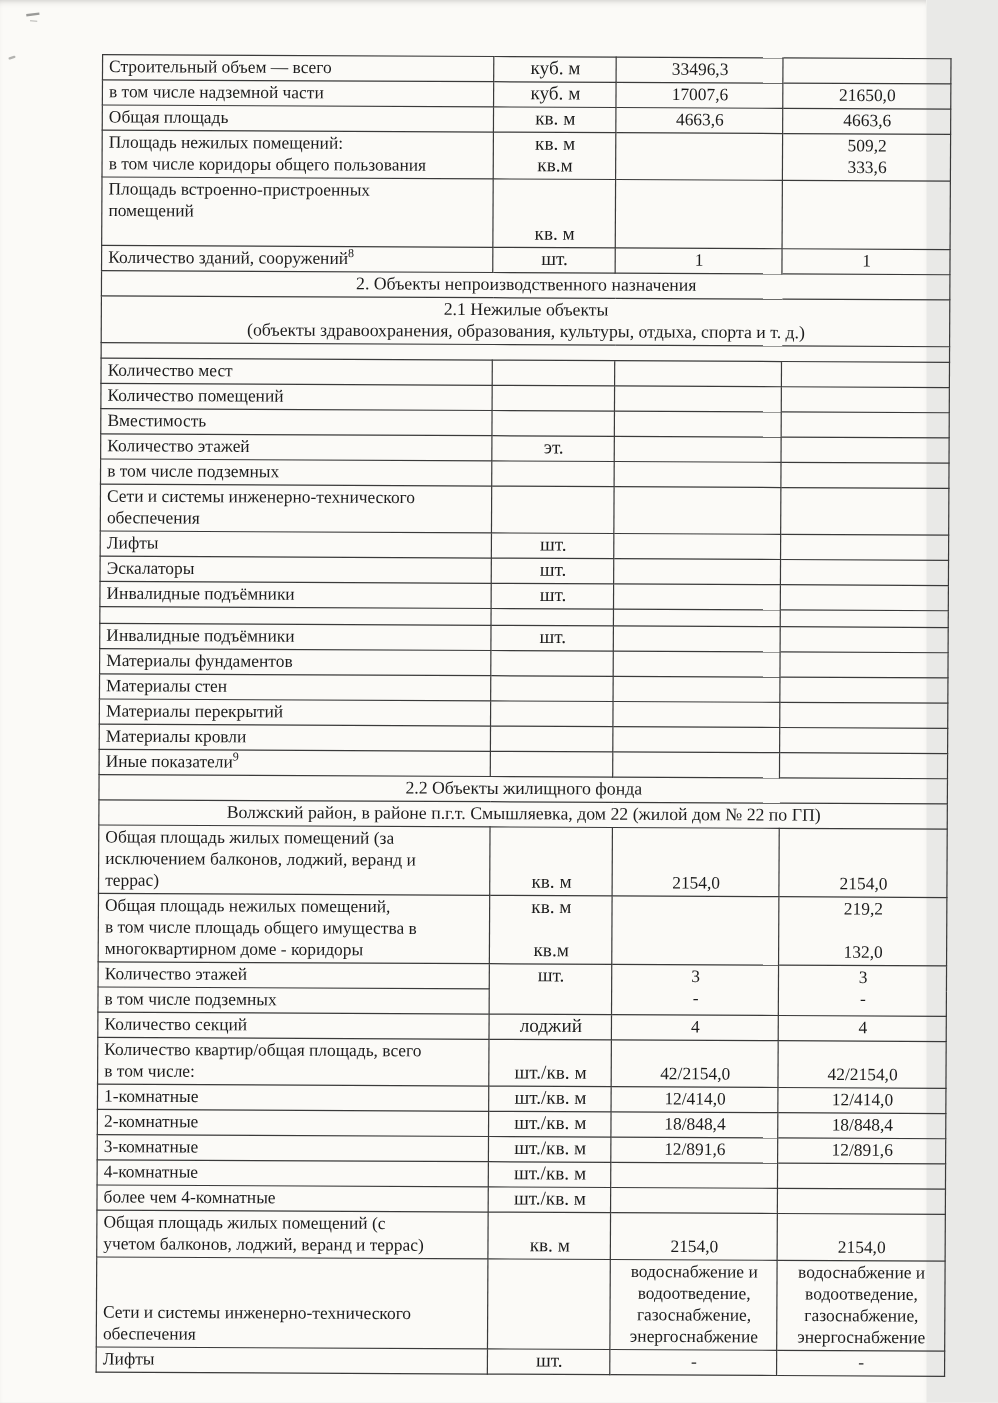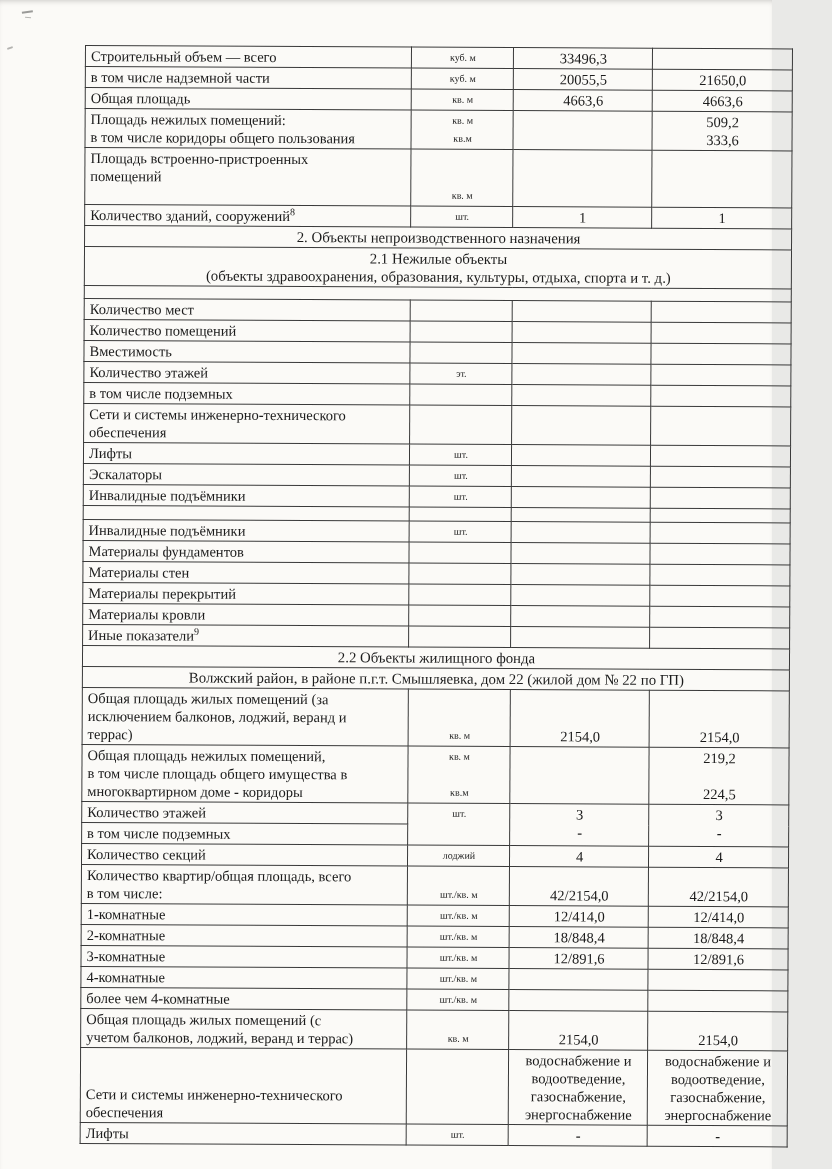--- a/index.html
+++ b/index.html
@@ -37,21 +37,21 @@
     color:#1c1c1c;
   }
   table.spec td{
     border:1.6px solid #3a3a3a;
     padding:1px 4px 1px 5px;
     vertical-align:top;
     white-space:pre-line;
     overflow:hidden;
   }
   td.label{text-align:left;}
-  td.unit{text-align:center;font-size:10px;padding-left:2px;padding-right:2px;}
+  td.unit{text-align:center;font-size:16px;padding-left:2px;padding-right:2px;}
   td.val{text-align:center;padding-left:2px;padding-right:2px;}
   td.section{
     text-align:center;
     font-size:14.8px;
     padding-top:2px;padding-bottom:2px;
   }
   tr.empty-span td{height:12px;padding:0;}
   tr.empty-row td{height:13px;padding:0;}
   sup{font-size:10px;line-height:0;}
 </style>
@@ -74,21 +74,21 @@
       <tbody>
           <tr>
             <td class="label">Строительный объем — всего</td>
             <td class="unit">куб. м</td>
             <td class="val">33496,3</td>
             <td class="val"></td>
           </tr>
           <tr>
             <td class="label">в том числе надземной части</td>
             <td class="unit">куб. м</td>
-            <td class="val">20055,5</td>
+            <td class="val">17007,6</td>
             <td class="val">21650,0</td>
           </tr>
           <tr>
             <td class="label">Общая площадь</td>
             <td class="unit">кв. м</td>
             <td class="val">4663,6</td>
             <td class="val">4663,6</td>
           </tr>
           <tr>
             <td class="label">Площадь нежилых помещений:
@@ -244,21 +244,21 @@
           <tr>
             <td class="label">Общая площадь нежилых помещений,
 в том числе площадь общего имущества в
 многоквартирном доме - коридоры</td>
             <td class="unit">кв. м
 
 кв.м</td>
             <td class="val"></td>
             <td class="val">219,2
 
-224,5</td>
+132,0</td>
           </tr>
           <tr>
             <td class="label">Количество этажей</td>
             <td class="unit" rowspan="2">шт.</td>
             <td class="val" rowspan="2">3
 -</td>
             <td class="val" rowspan="2">3
 -</td>
           </tr>
           <tr>

